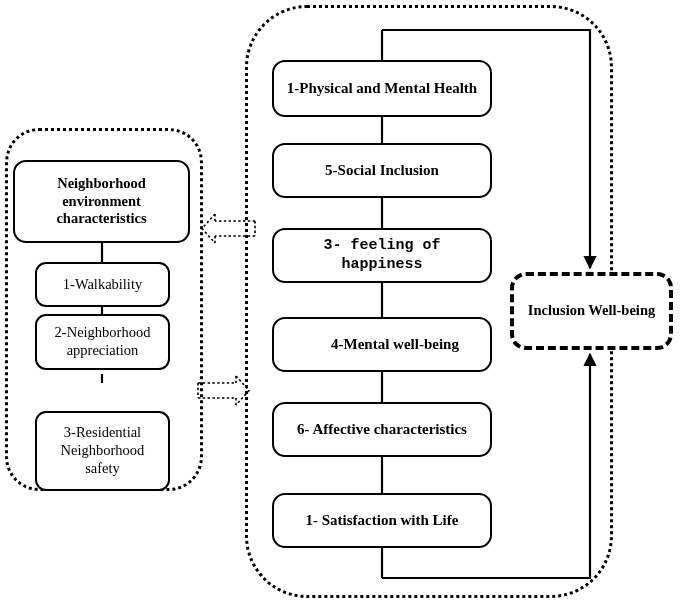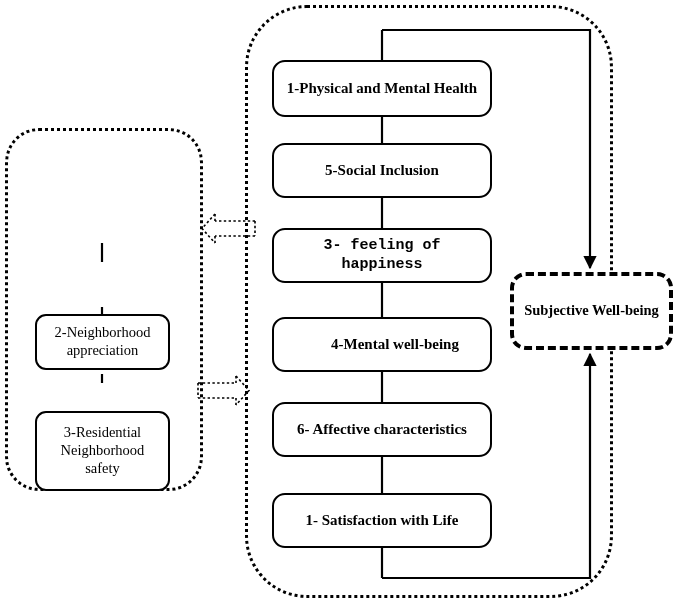--- a/index.html
+++ b/index.html
@@ -179,21 +179,27 @@
       <line x1="198" y1="398" x2="236" y2="398"></line>
       <line x1="198" y1="383" x2="198" y2="398"></line>
       <path d="M 236 376 L 249 390.5 L 236 405"></path>
       <line x1="236" y1="376" x2="236" y2="383"></line>
       <line x1="236" y1="398" x2="236" y2="405"></line>
     </g>
   </svg>
 
   <div id="left-container"></div>
 
-
+  <div class="node bold" id="node-neighborhood-env">
+    <span class="node-label">Neighborhood environment characteristics</span>
+  </div>
+
+  <div class="node plain" id="node-walkability">
+    <span class="node-label">1-Walkability</span>
+  </div>
 
   <div class="node plain" id="node-appreciation">
     <span class="node-label">2-Neighborhood appreciation</span>
   </div>
 
   <div class="node plain" id="node-safety">
     <span class="node-label">3-Residential Neighborhood safety</span>
   </div>
 
   <div id="mid-container"></div>
@@ -216,16 +222,16 @@
 
   <div class="node mid-node" id="node-m5">
     <span class="node-label">6- Affective characteristics</span>
   </div>
 
   <div class="node mid-node" id="node-m6">
     <span class="node-label">1- Satisfaction with Life</span>
   </div>
 
   <div class="node" id="node-swb">
-    <span class="node-label">Subjective Well-being</span>
+    <span class="node-label">Inclusion Well-being</span>
   </div>
 
 </div>
 
 </body></html>

